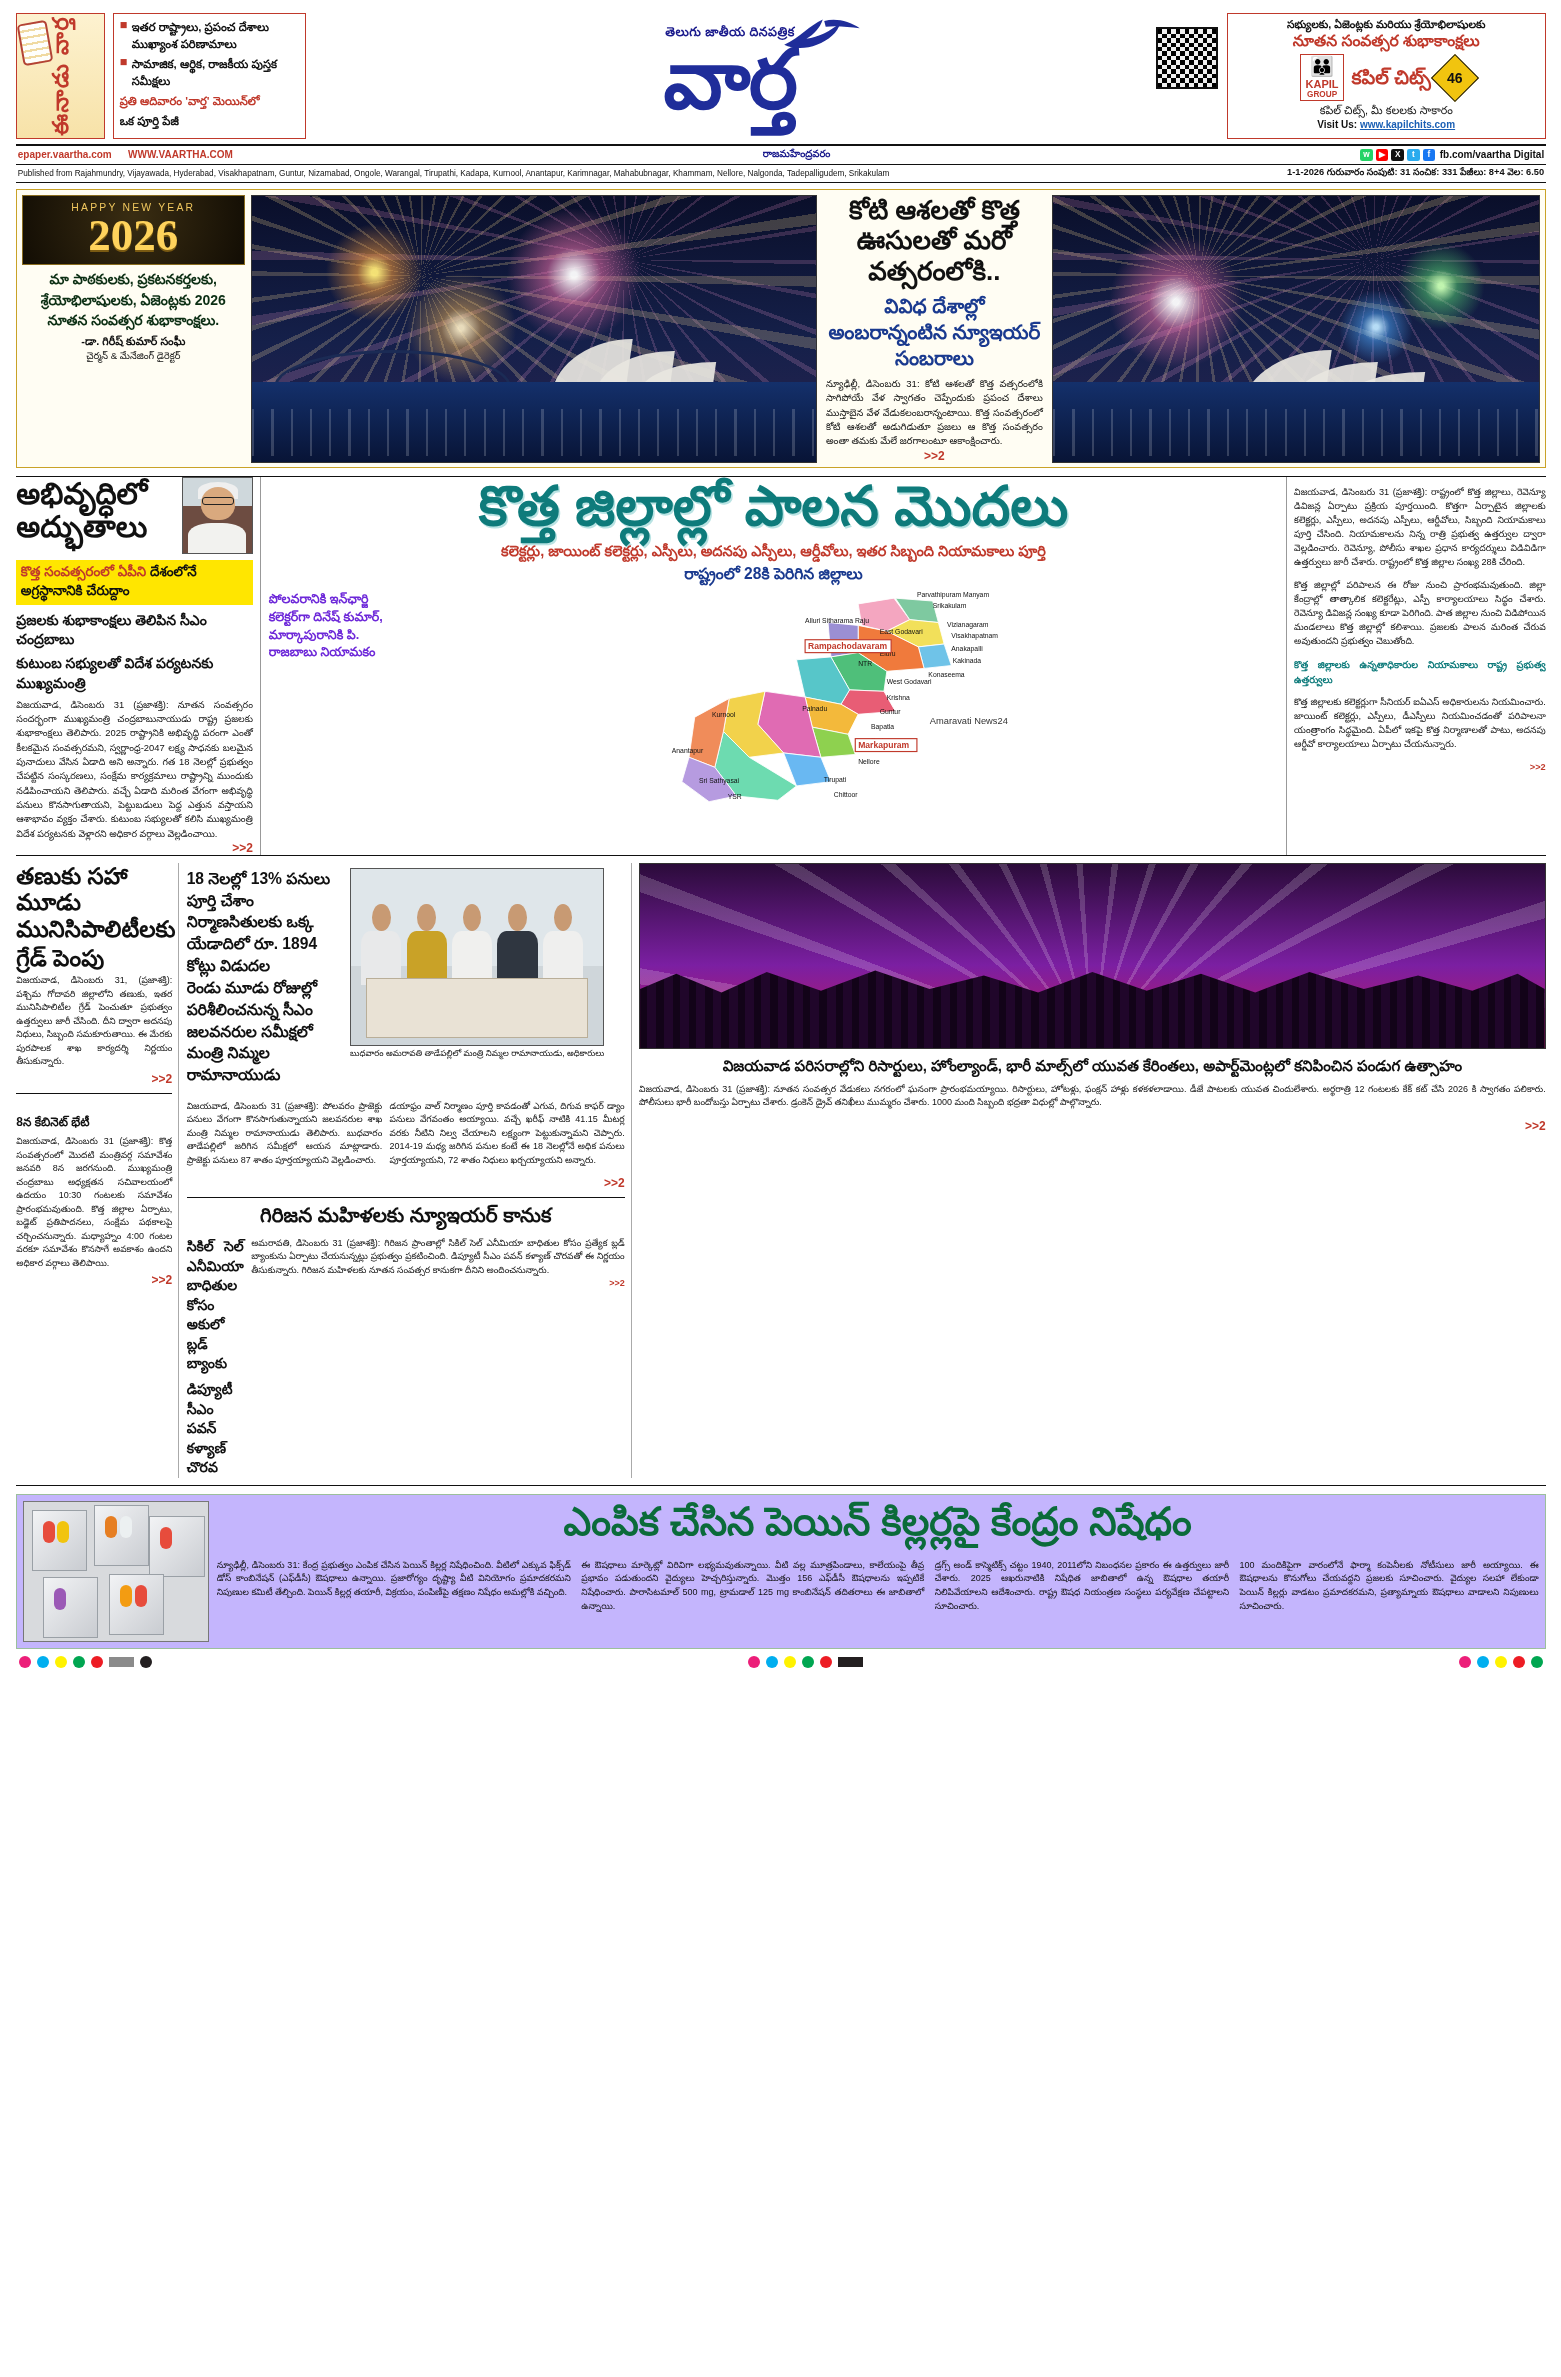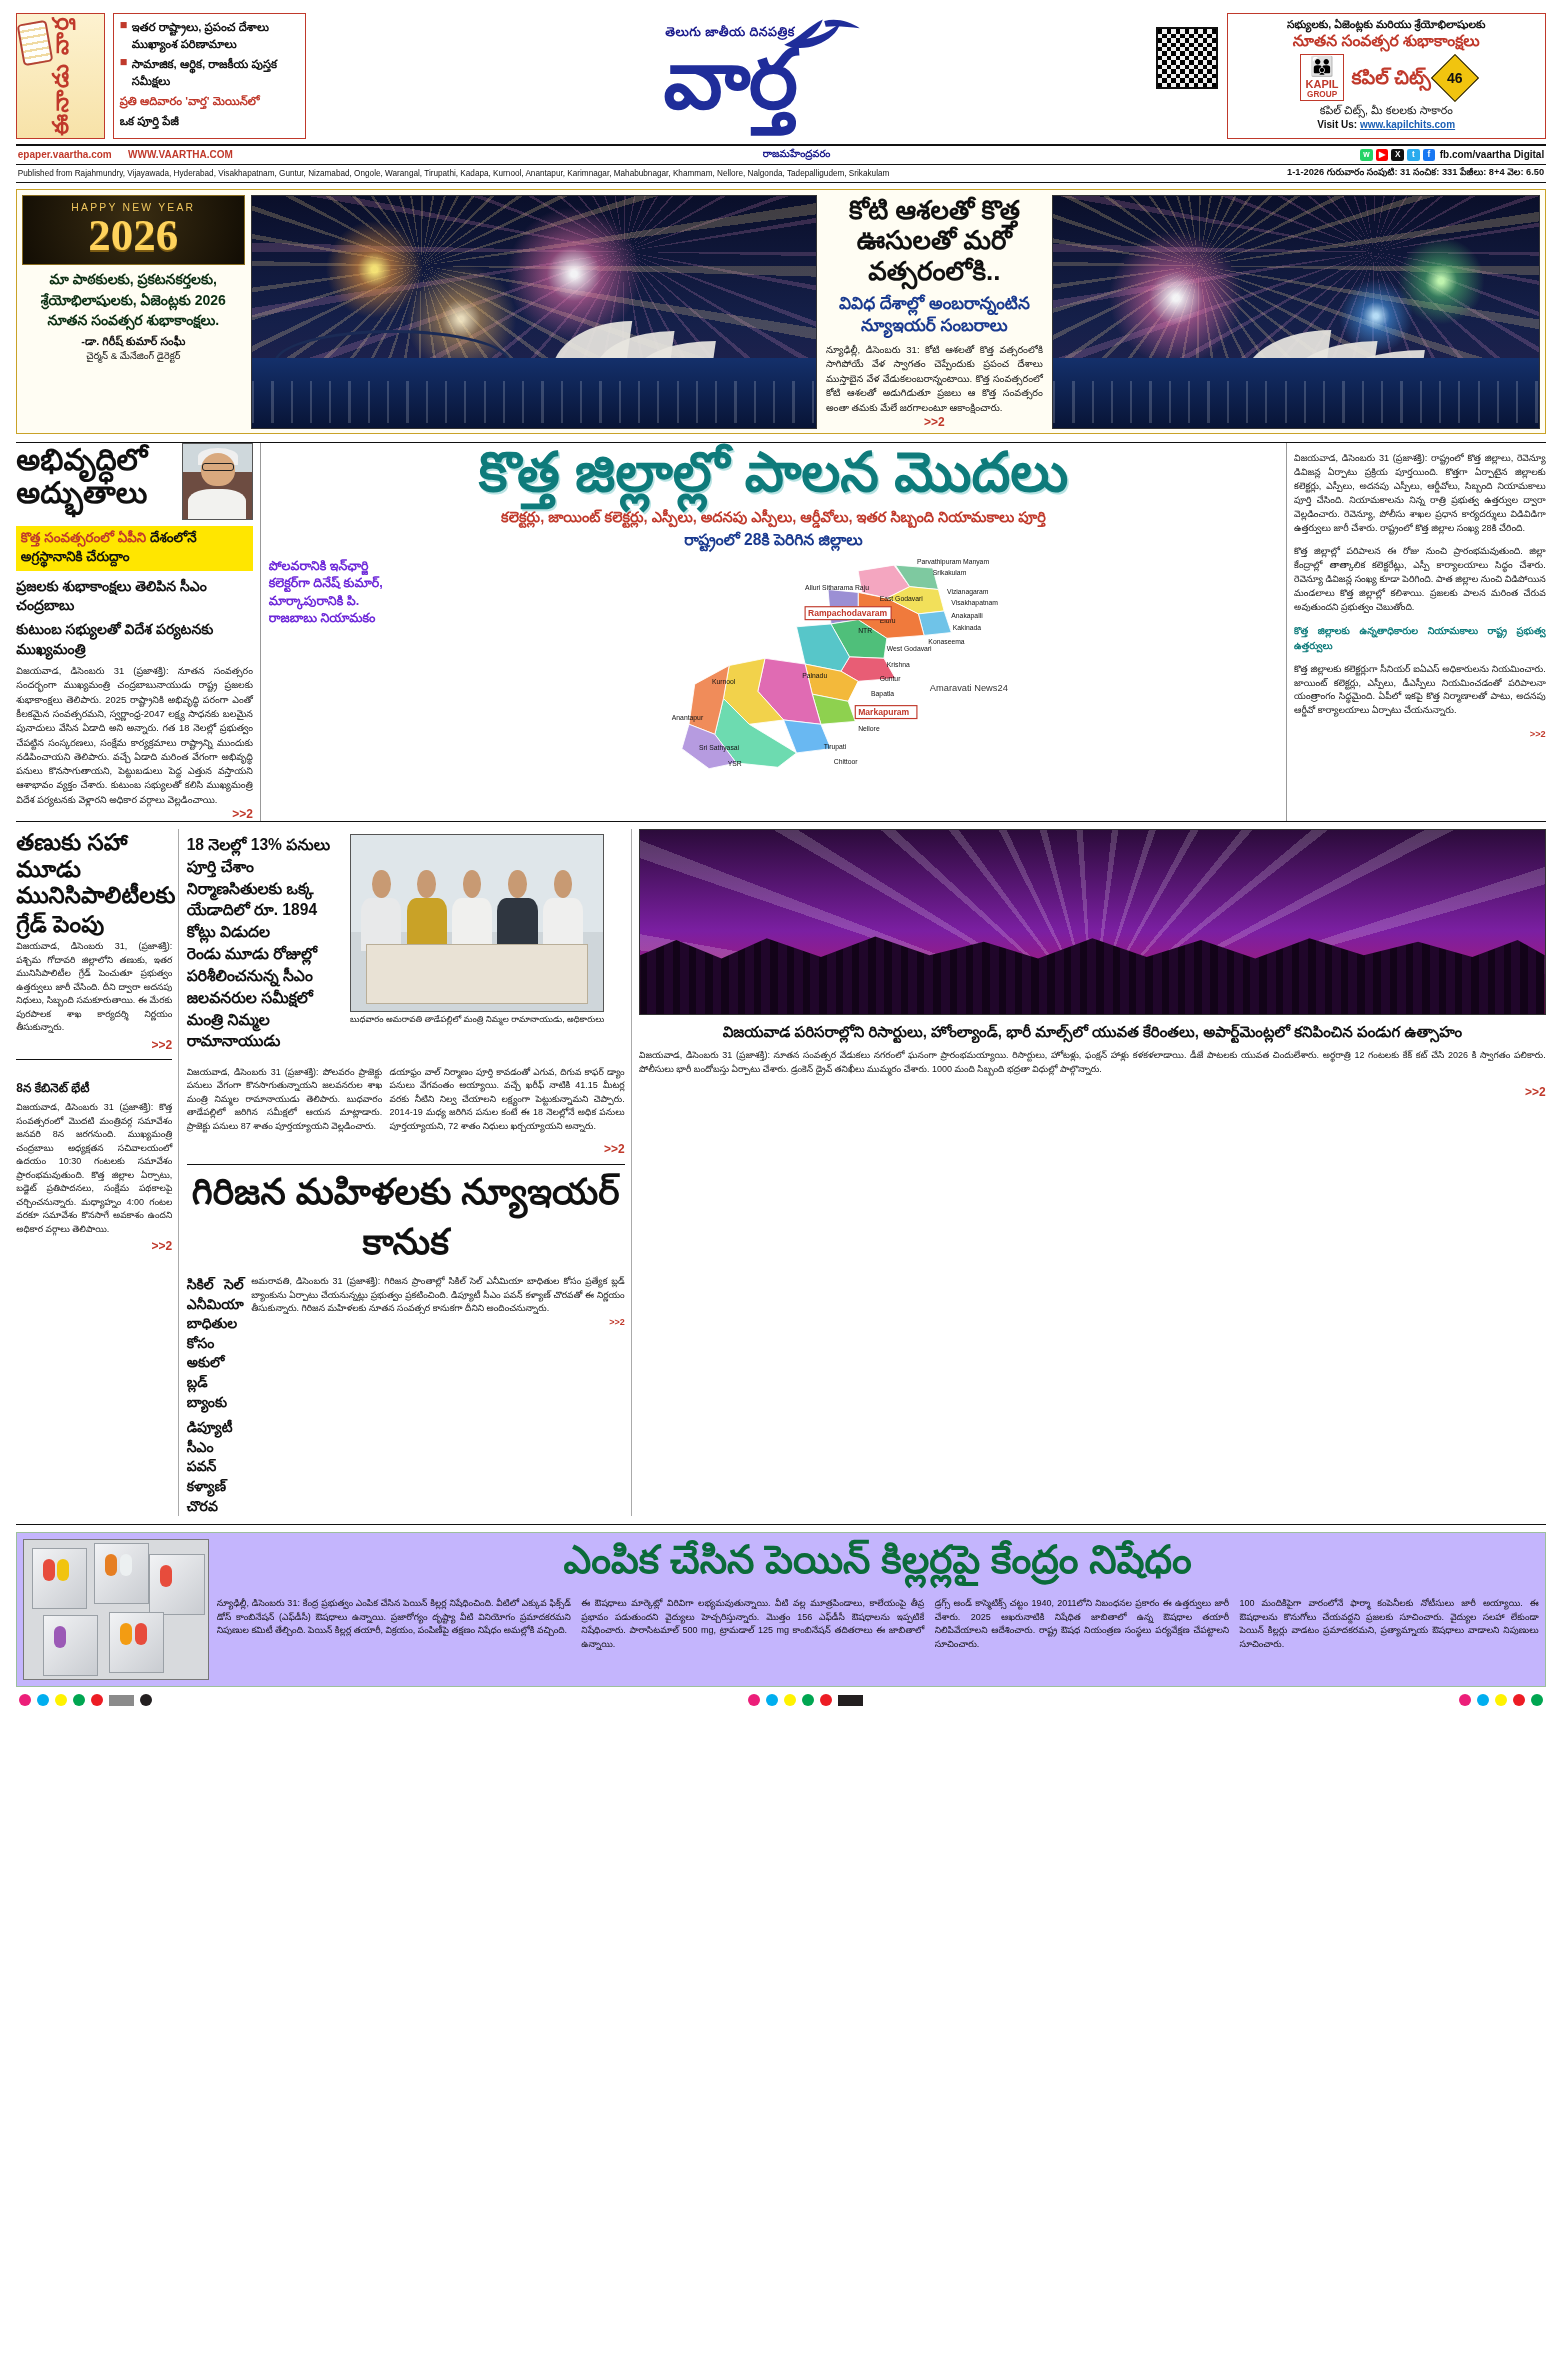--- a/index.html
+++ b/index.html
@@ -141,21 +141,21 @@
   .ny-text { font-size: 14px; line-height: 1.45; color: #0b2e13; font-weight: bold; padding: 4.5px 1.5px;}
   .ny-sign { font-size: 11px; font-weight: bold; color: #111; }
   .ny-sign small { display: block; font-size: 9.6px; font-weight: normal;}
   .fw-img { flex: 1; position: relative; overflow: hidden; border: 0.7px solid #333; min-height: 186px;}
   .fw-img.a { flex: 1.45; }
   .fw-img.b { flex: 1.25; }
   .strip-mid { width: 223px; text-align: center; padding: 0 3px; }
   .strip-mid h2 {
     margin: 0; font-size: 26px; line-height: 1.18; color: #111; font-weight: bold;
   }
-  .strip-mid .sub { font-size: 17px; color: #1a3a8f; font-weight: bold; line-height: 1.3; margin-top: 6px;}
+  .strip-mid .sub { font-size: 20px; color: #1a3a8f; font-weight: bold; line-height: 1.3; margin-top: 6px;}
   .strip-mid p { font-size: 9.6px; line-height: 1.5; text-align: justify; margin: 6px 0 0;}
   .cont { color: #c0392b; font-weight: bold; }
 
   
   .sky { position: absolute; inset: 0; background: linear-gradient(180deg,#0a0f2a 0%,#15204a 55%,#2b2350 100%); }
   .harbour { position: absolute; left: 0; right: 0; bottom: 0; height: 30%; background: linear-gradient(180deg,#14306b,#081436); }
   .opera {
     position: absolute; bottom: 26%; left: 54%; width: 34%; height: 20%;
   }
   .opera span {
@@ -240,21 +240,21 @@
   .col-b .twocol { display: flex; gap: 7.4px; margin-top: 4.5px;}
   .col-b .bullets { width: 156px; font-size: 15.6px; font-weight: bold; line-height: 1.4;}
   .meetphoto { flex: 1; height: 178px; border: 0.7px solid #555; position: relative; overflow: hidden;}
   .meet-bg { position:absolute; inset:0; background: linear-gradient(180deg,#dfe6ea 0 55%, #cfd6da 55% 100%);}
   .meet-table { position:absolute; left:6%; right:6%; bottom:4%; height: 34%; background: #e9e2d5; border: 0.7px solid #b9ae98;}
   .p-person { position: absolute; bottom: 34%; width: 16%; height: 46%; }
   .p-person .hd { width: 46%; height: 34%; margin: 0 auto; background: #c89a73; border-radius: 50%; }
   .p-person .bd { width: 100%; height: 66%; border-radius: 24% 24% 0 0; }
   .capt { font-size: 8.5px; text-align: center; margin-top: 2.2px; }
   .col-b .twocolText { display: flex; gap: 7.4px; margin-top: 4.5px; font-size: 9px; line-height: 1.5; text-align: justify;}
-  .col-b h4 { margin: 7.4px 0 3px; text-align: center; font-size: 36px; font-weight: bold; color: #111; border-top: 0.7px solid #111; padding-top: 6px;}
+  .col-b h4 { margin: 7.4px 0 3px; text-align: center; font-size: 20px; font-weight: bold; color: #111; border-top: 0.7px solid #111; padding-top: 6px;}
   .col-c { flex: 1; }
   .concert { height: 186px; border: 0.7px solid #333; position: relative; overflow: hidden;}
   .concert .cbg { position:absolute; inset:0; background: linear-gradient(180deg,#2b0b3a,#7b1fa2 55%,#c2185b);}
   .concert .crowd { position:absolute; left:0; right:0; bottom:0; height: 46%;
     background: repeating-linear-gradient(90deg,#120318 0 7.4px, #20062a 7.4px 16.3px);
     clip-path: polygon(0 30%,4% 12%,9% 34%,14% 10%,20% 32%,26% 8%,32% 30%,38% 14%,44% 34%,50% 10%,56% 32%,62% 12%,68% 34%,74% 10%,80% 30%,86% 14%,92% 32%,97% 12%,100% 30%,100% 100%,0 100%);}
   .concert .beams { position:absolute; inset:0;
     background: repeating-conic-gradient(from 190deg at 50% 100%, rgba(255,255,255,.18) 0deg 2deg, rgba(0,0,0,0) 2deg 11deg);}
   .col-c h3 { margin: 6px 0 0; text-align: center; font-size: 33px; font-weight: bold; color: #7b1fa2; line-height: 1.12;}
   .col-c .dek { text-align: center; font-size: 15px; font-weight: bold; line-height: 1.45; margin-top: 6px;}

